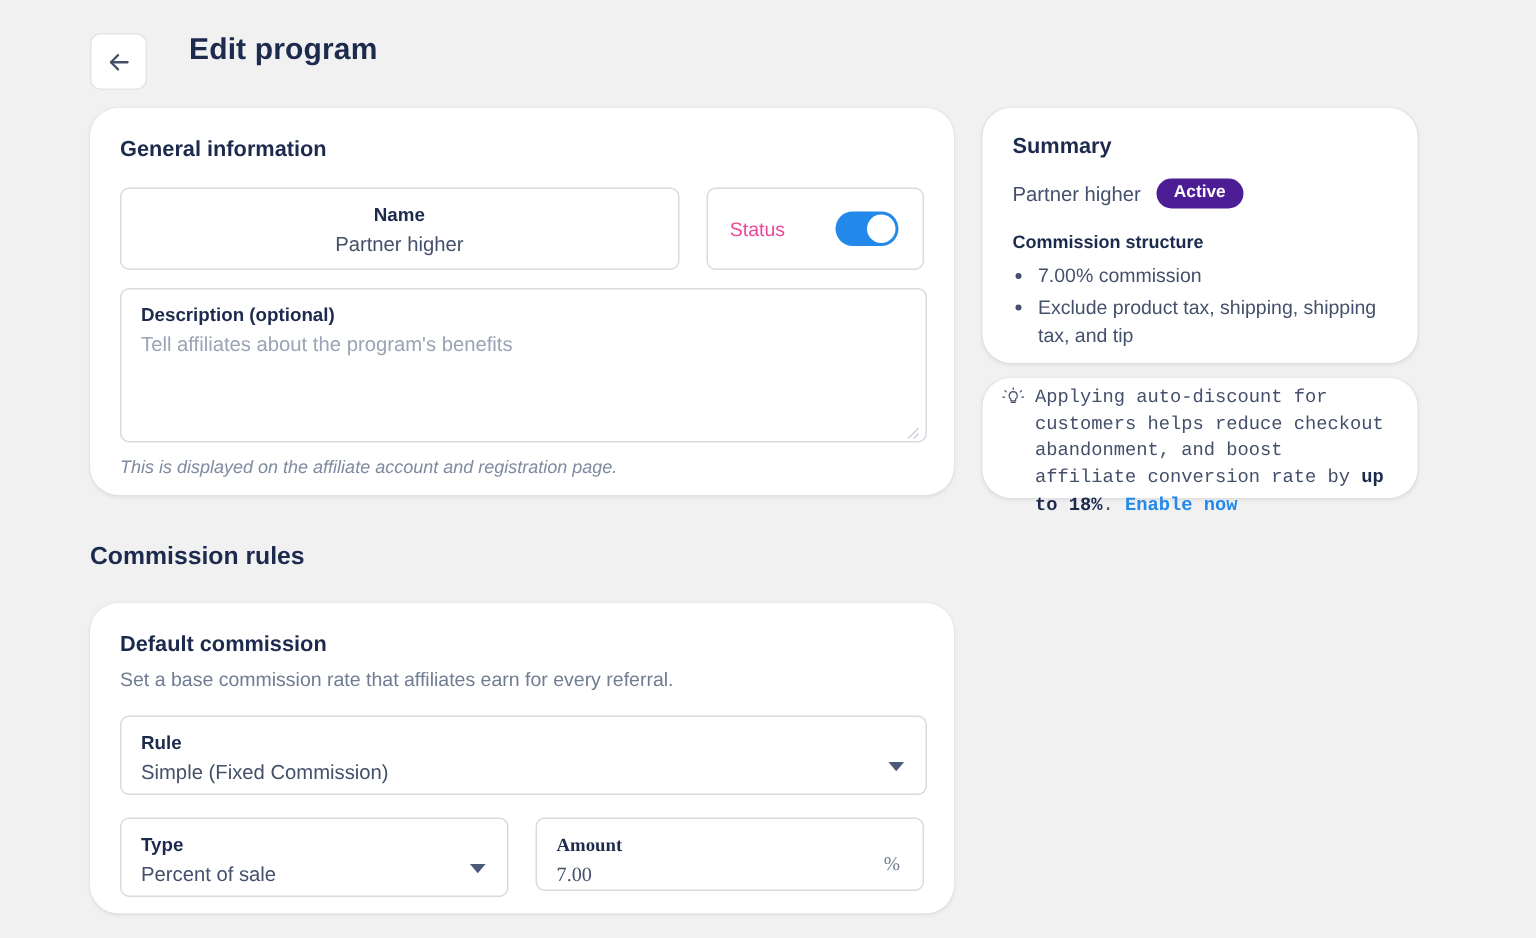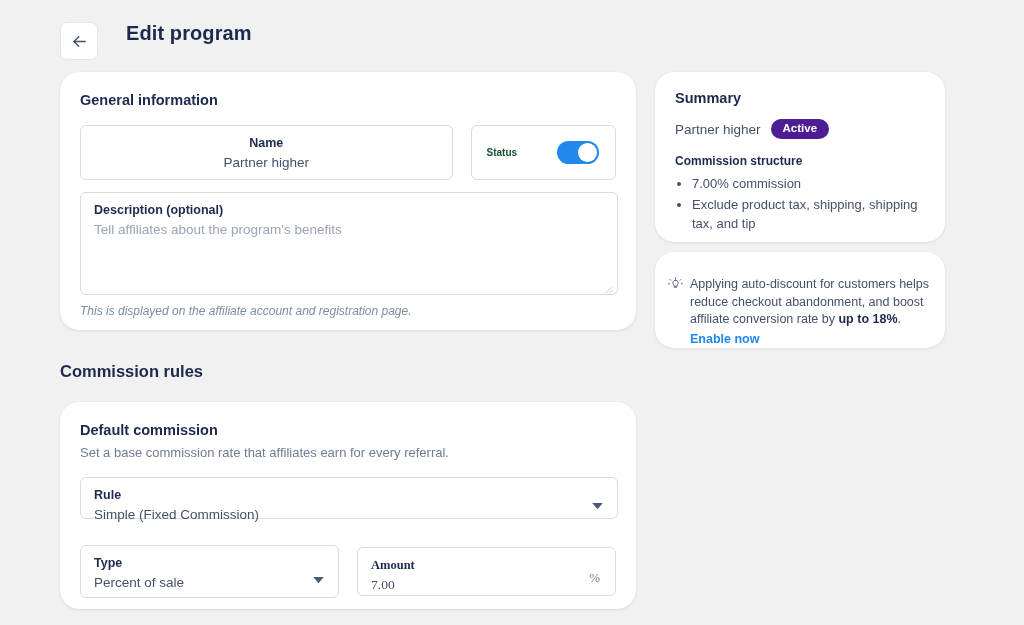--- a/index.html
+++ b/index.html
@@ -39,63 +39,63 @@
   .field-label { font-size: 12.5px; font-weight: 700; color: #1c2a4d; line-height: 16px; }
   .field-value { font-size: 13.5px; color: #44506b; line-height: 20px; margin-top: 2px; }
   .field-placeholder { font-size: 13.5px; color: #9aa4b4; line-height: 20px; margin-top: 2px; }
 
   .row-name { display: flex; gap: 18px; margin-top: 17px; text-align: center; }
   .name-field { width: 374px; height: 55px; }
   .status-field {
     width: 146px; height: 55px; border: 1px solid #d7dbe0; border-radius: 6px;
     display: flex; align-items: center; justify-content: space-between; padding: 0 16px 0 15px; background:#fff;
   }
-  .status-label { font-size: 10px; font-weight: 700; color: #14532d; }
+  .status-label { font-size: 13px; font-weight: 400; color: #ec4899; }
   .toggle {
     width: 42px; height: 23px; border-radius: 12px; background: #2289eb;
     position: relative; cursor: pointer; flex: 0 0 auto;
   }
   .toggle .knob {
     position: absolute; right: 2px; top: 2px; width: 19px; height: 19px;
     border-radius: 50%; background: #fff;
   }
 
   .desc-field { margin-top: 12px; width: 538px; height: 103px; }
   .resize-handle { position: absolute; right: 4px; bottom: 3px; width: 11px; height: 11px; opacity: .55; }
   .helper-text { margin-top: 9px; font-size: 12px; font-style: italic; color: #7e8ba0; }
 
   
   .section-title { position: absolute; left: 60px; top: 362px; font-size: 16.5px; font-weight: 700; color: #1c2a4d; }
 
   
   .commission-card { position: absolute; left: 60px; top: 402px; width: 576px; height: 207px; padding: 20px 20px 0 20px; }
   .sub-desc { font-size: 13px; color: #6f7c91; margin-top: 7px; }
-  .rule-field { margin-top: 17px; width: 538px; height: 42px; }
-  .row-type { display: flex; gap: 18px; margin-top: 26px; align-items: center; }
+  .rule-field { margin-top: 17px; width: 538px; height: 53px; }
+  .row-type { display: flex; gap: 18px; margin-top: 15px; }
   .type-field { width: 262px; height: 53px; }
   .amount-field { width: 262px; height: 49px; font-family: Liberation Serif, serif; }
   .caret { position: absolute; right: 14px; top: 50%; transform: translateY(-2px); }
   .suffix { position: absolute; right: 15px; bottom: 9px; font-size: 13px; color: #6f7c91; }
 
   
   .summary-card { position: absolute; left: 655px; top: 72px; width: 290px; height: 170px; padding: 18px 20px 0 20px; }
   .summary-title { font-size: 14.5px; font-weight: 700; color: #1c2a4d; }
   .summary-row { display: flex; align-items: center; gap: 10px; margin-top: 13px; }
   .summary-name { font-size: 13.5px; color: #44506b; }
   .badge {
     background: #4c1d95; color: #ffffff; font-size: 11.5px; font-weight: 700;
     border-radius: 11px; padding: 3px 12px 4px 12px; line-height: 13px;
   }
   .struct-title { font-size: 12px; font-weight: 700; color: #1c2a4d; margin-top: 15px; }
   .struct-list { margin: 6px 0 0 17px; }
   .struct-list li { font-size: 13px; color: #44506b; line-height: 19px; margin-top: 2px; }
   .struct-list li::marker { color: #44506b; }
 
   
-  .tip-card { position: absolute; left: 655px; top: 252px; width: 290px; height: 96px; padding: 24px 16px 0 13px; }
+  .tip-card { position: absolute; left: 655px; top: 252px; width: 290px; height: 80px; padding: 5px 16px 0 13px; font-family: Liberation Mono, monospace; }
   .tip-inner { display: flex; gap: 7px; }
   .tip-icon { flex: 0 0 auto; margin-top: 1px; }
   .tip-text { font-size: 12.5px; color: #44506b; line-height: 17.5px; }
   .tip-text b { font-weight: 700; color: #1c2a4d; }
   .tip-link { display: inline-block; margin-top: 2px; font-size: 12.5px; font-weight: 700; color: #2289eb; text-decoration: none; cursor: pointer; }
 </style>
 </head>
 <body>
 
 <div class="page">

